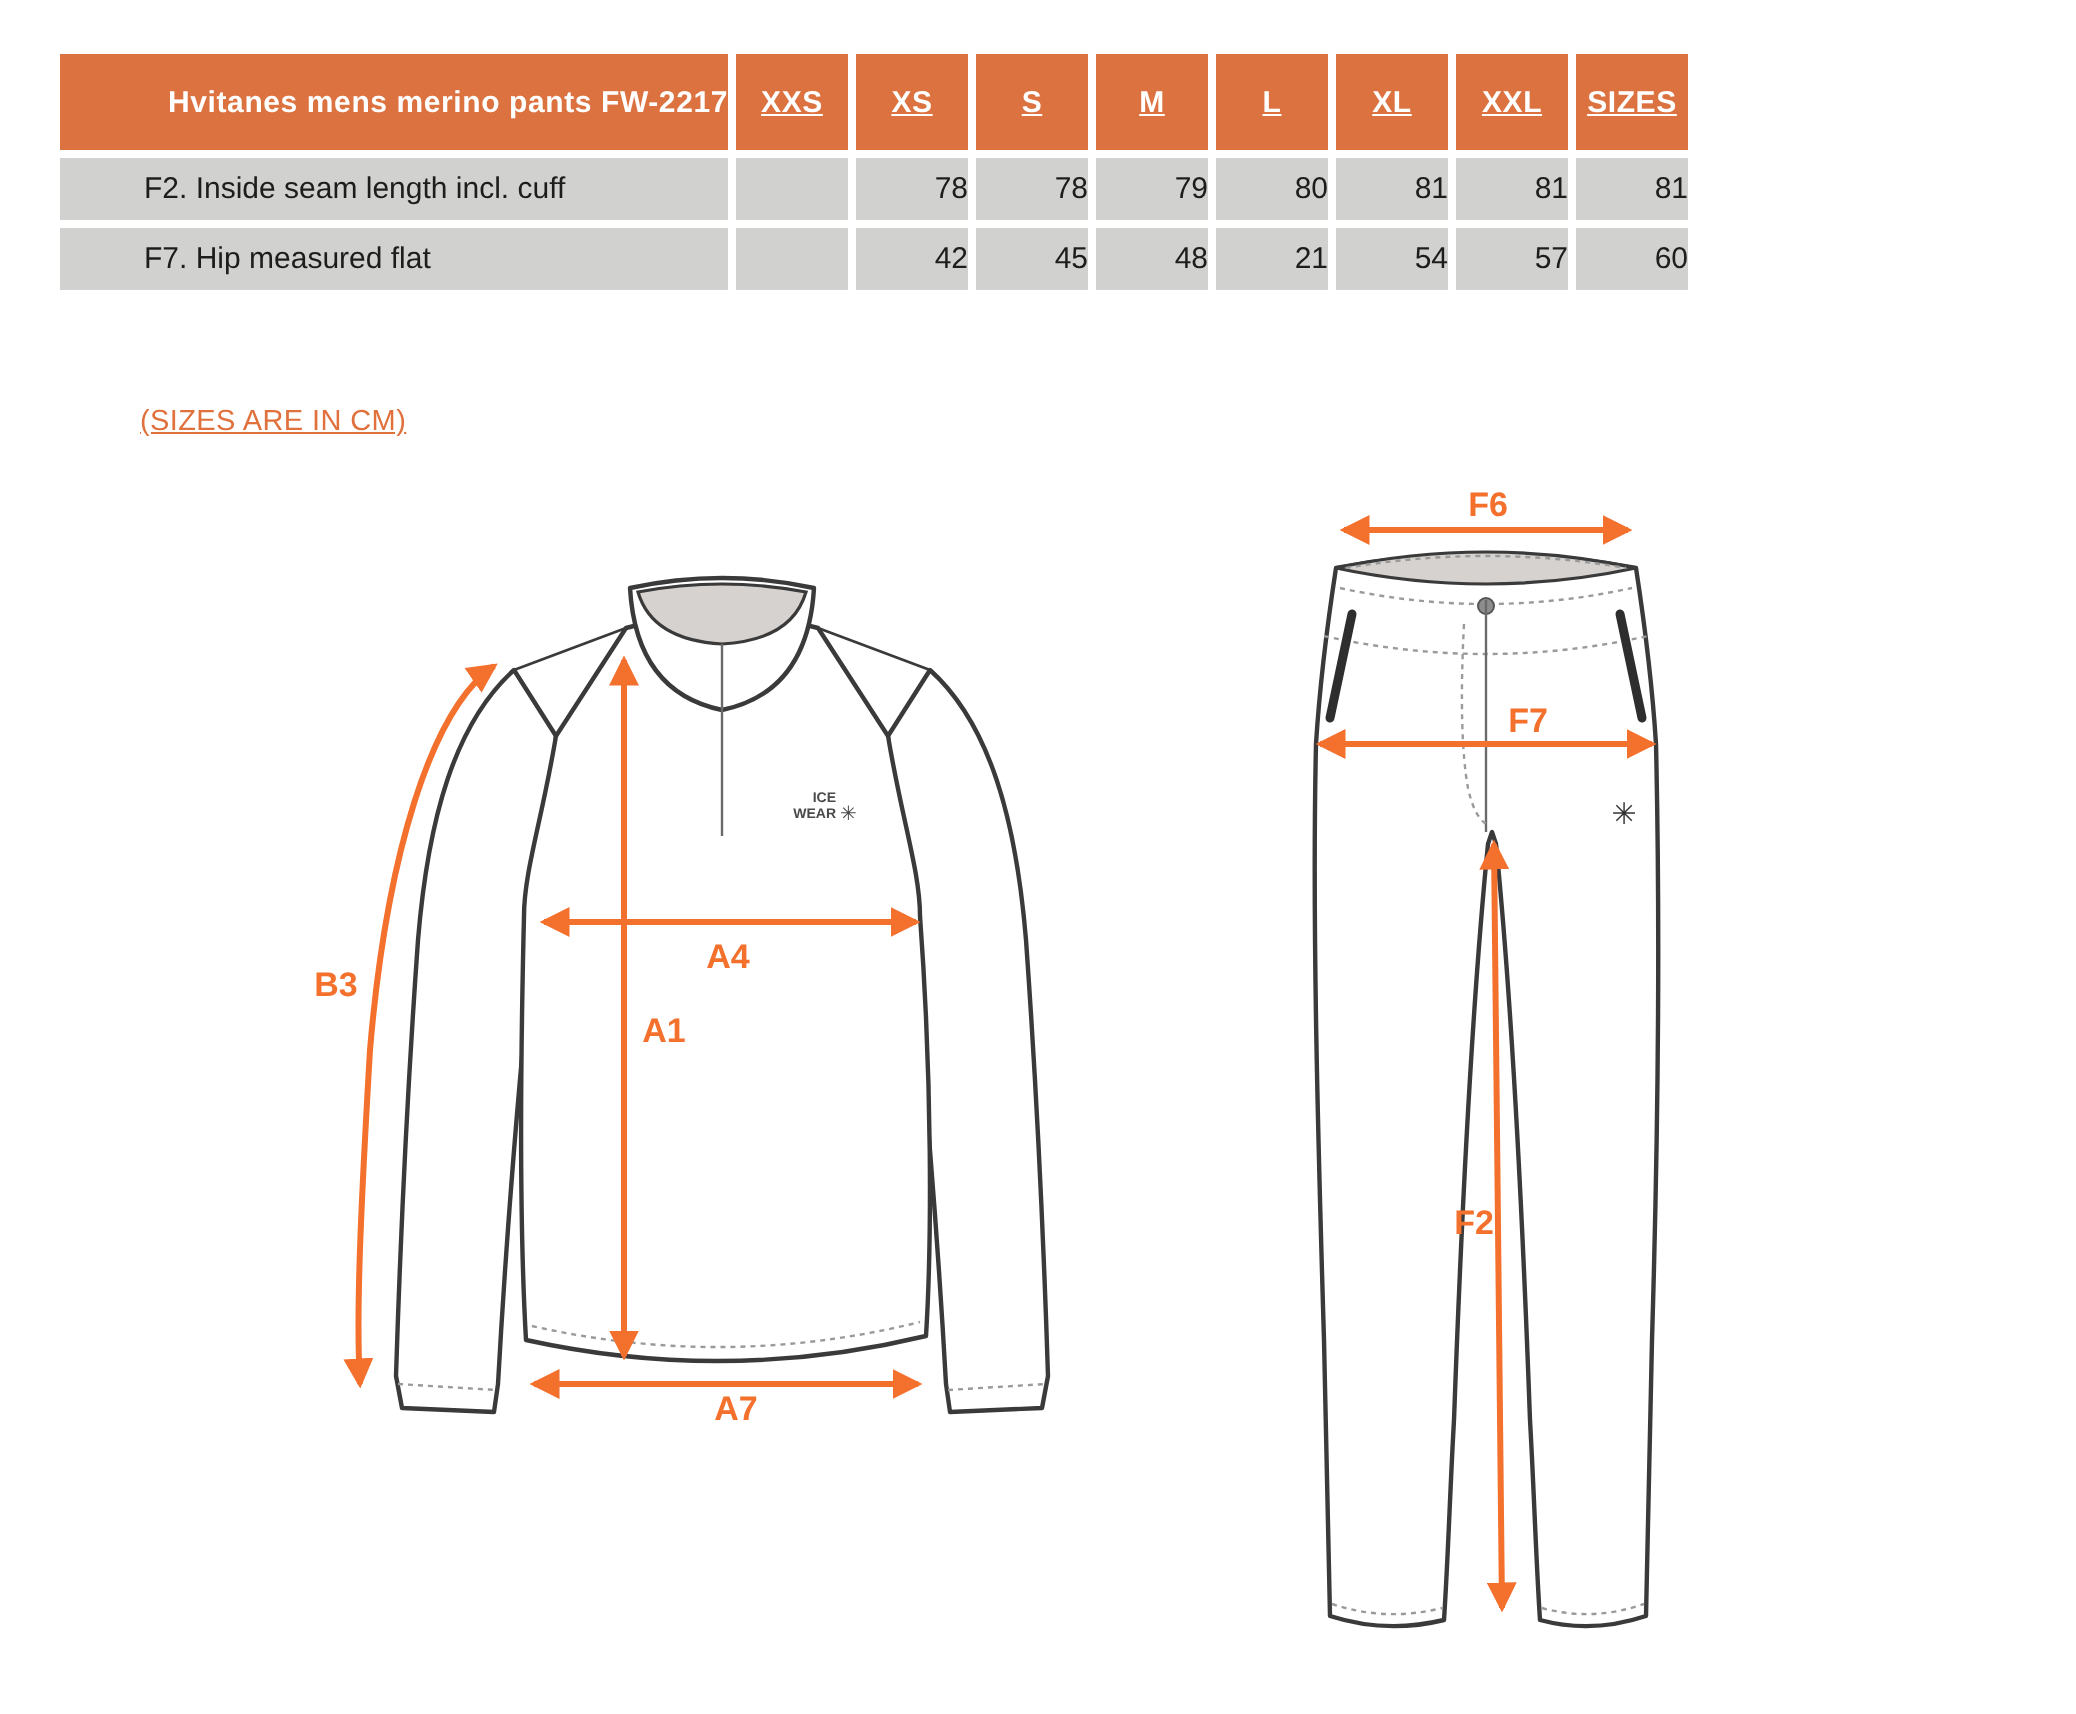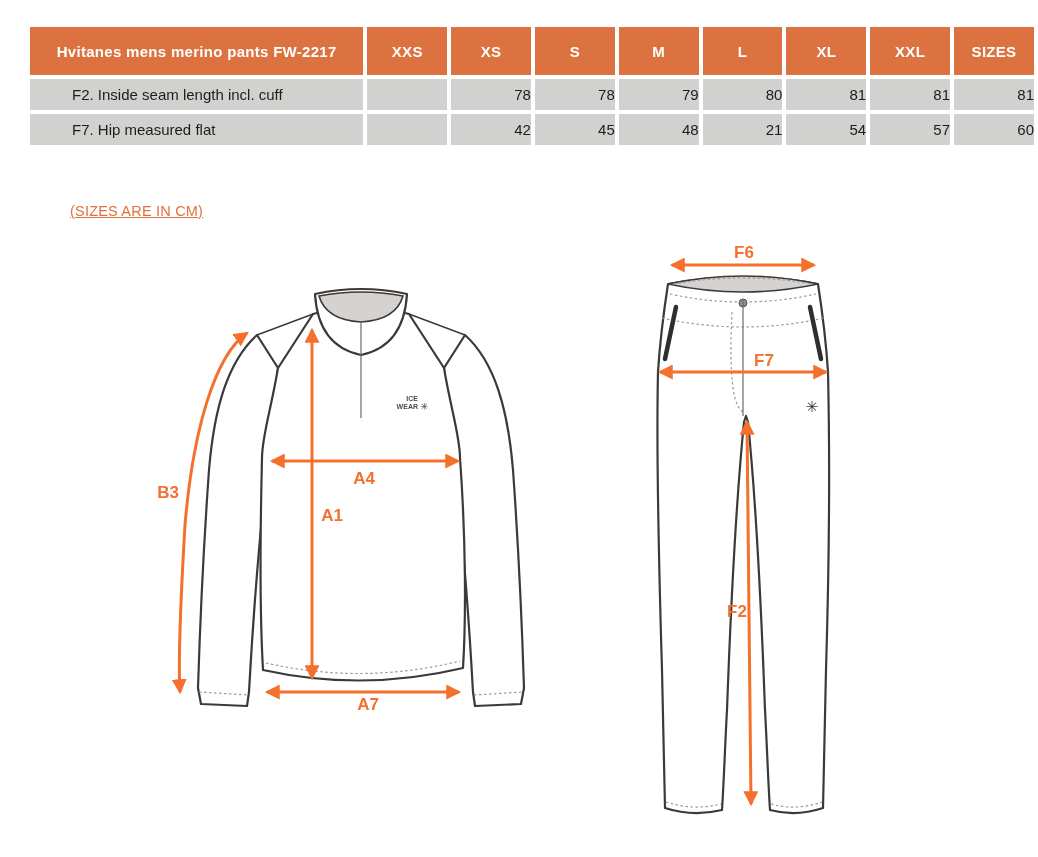--- a/index.html
+++ b/index.html
@@ -4,22 +4,22 @@
 <style>
   html,body{margin:0;padding:0;background:#fff;}
   .page{position:relative;width:1038px;height:857px;background:#ffffff;
         font-family:"Liberation Sans",sans-serif;overflow:hidden;}
 
   
   table.size-table{position:absolute;left:26px;top:23px;border-collapse:separate;border-spacing:4px;}
   table.size-table th, table.size-table td{padding:0;vertical-align:middle;}
   .head-cell{background:var(--header-bg,#dc7240);color:#ffffff;font-weight:bold;
              font-size:15px;height:48px;text-align:center;letter-spacing:.3px;}
-  .title-cell{width:334px;text-align:center;padding-left:42px;}
-  .size-head{width:80px;}
+  .title-cell{width:334px;text-align:right;padding-left:42px;}
+  .size-head{width:56px;text-decoration:underline;}
   .data-row td{height:31px;font-size:15px;color:#1d1d1b;text-align:right;}
   .data-row .label-cell{text-align:left;padding-left:42px;}
   .shade-dark td{background:var(--row-dark,#d1d1cf);}
   .shade-light td{background:var(--row-light,#e4e4e2);}
 
   
   .sizes-note{position:absolute;left:70px;top:203px;color:var(--note-text,#e0713c);
               font-size:14.5px;letter-spacing:.2px;text-decoration:underline;}
 
   

